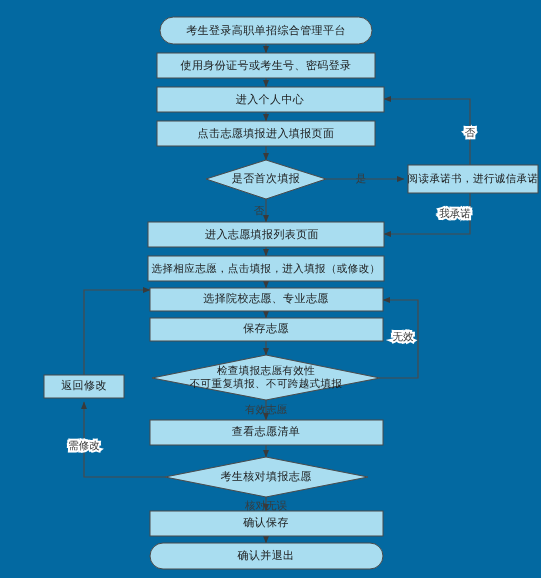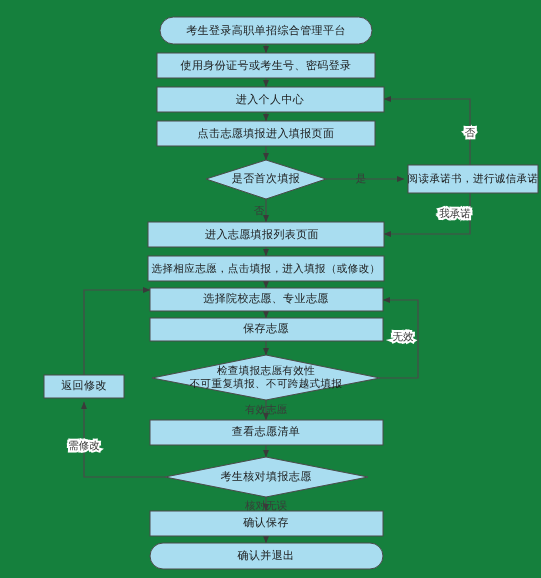--- a/index.html
+++ b/index.html
@@ -7,21 +7,21 @@
     padding: 0;
     background: #ffffff;
   }
   body {
     font-family: "Liberation Sans", "DejaVu Sans", sans-serif;
   }
   #canvas {
     position: relative;
     width: 541px;
     height: 578px;
-    background: #15803d;
+    background: #0369a1;
     overflow: hidden;
   }
   #flow-svg {
     position: absolute;
     left: 0;
     top: 0;
     width: 541px;
     height: 578px;
   }
   .node-text {

